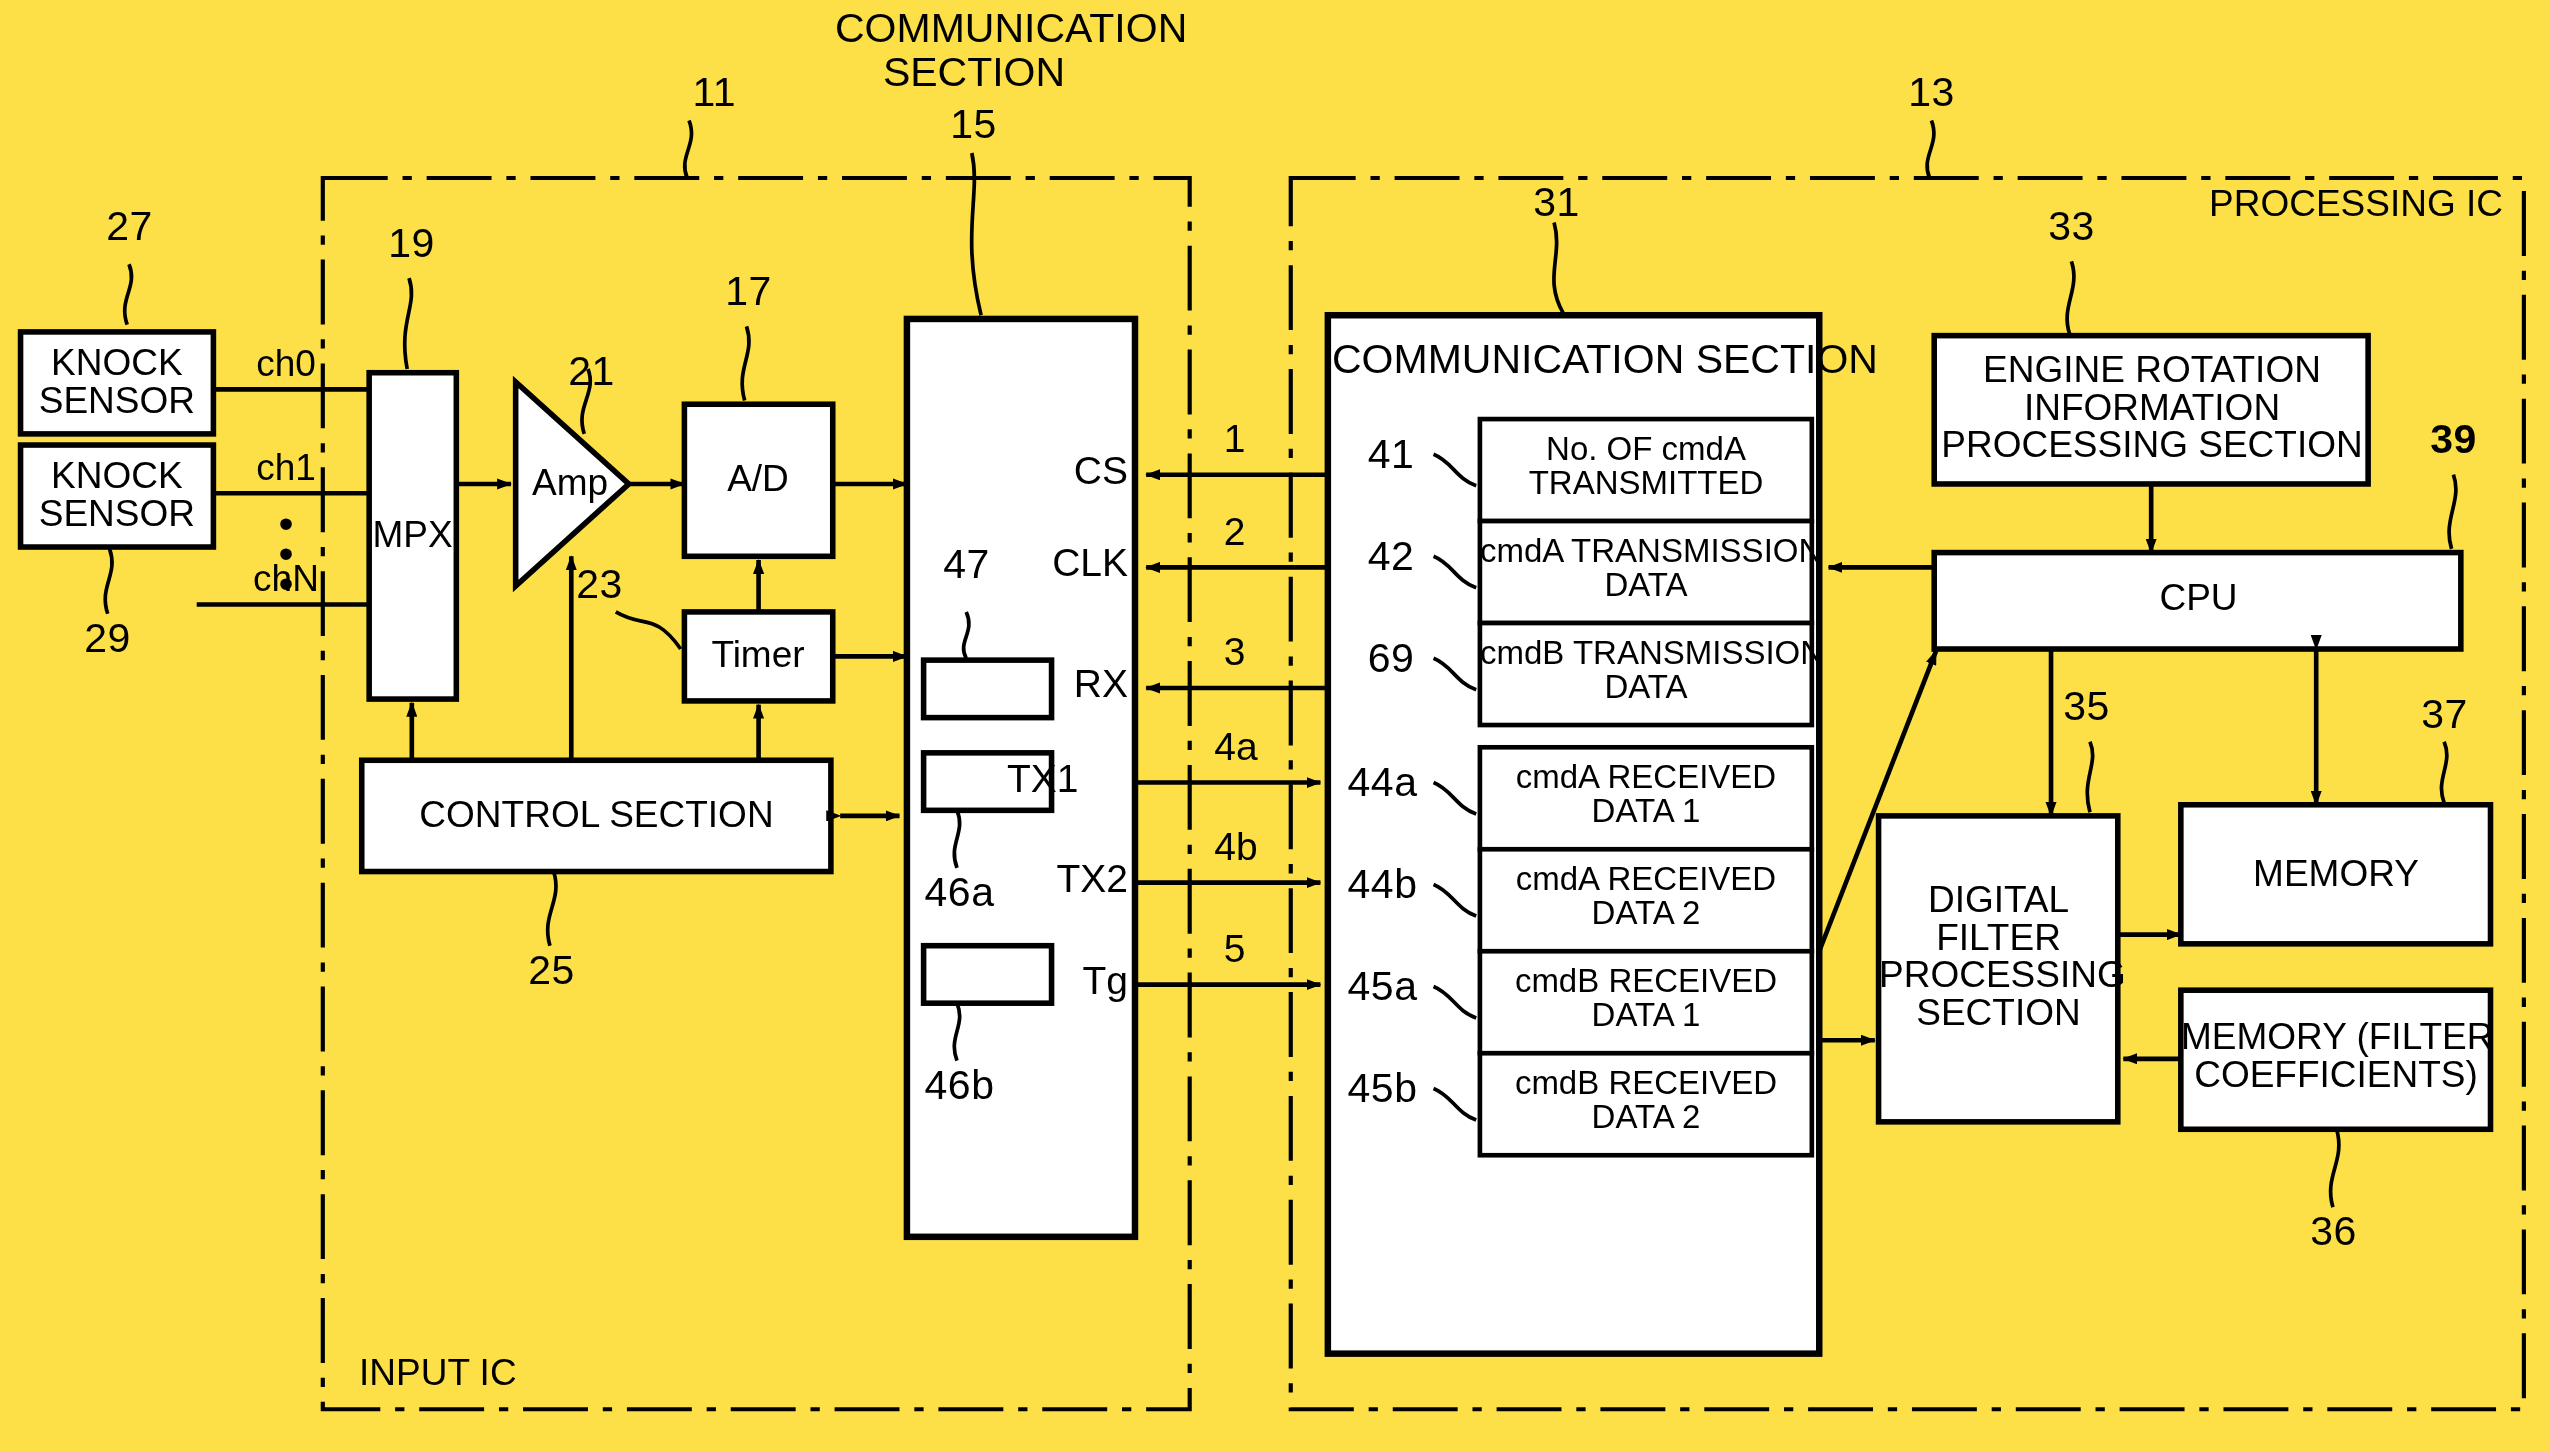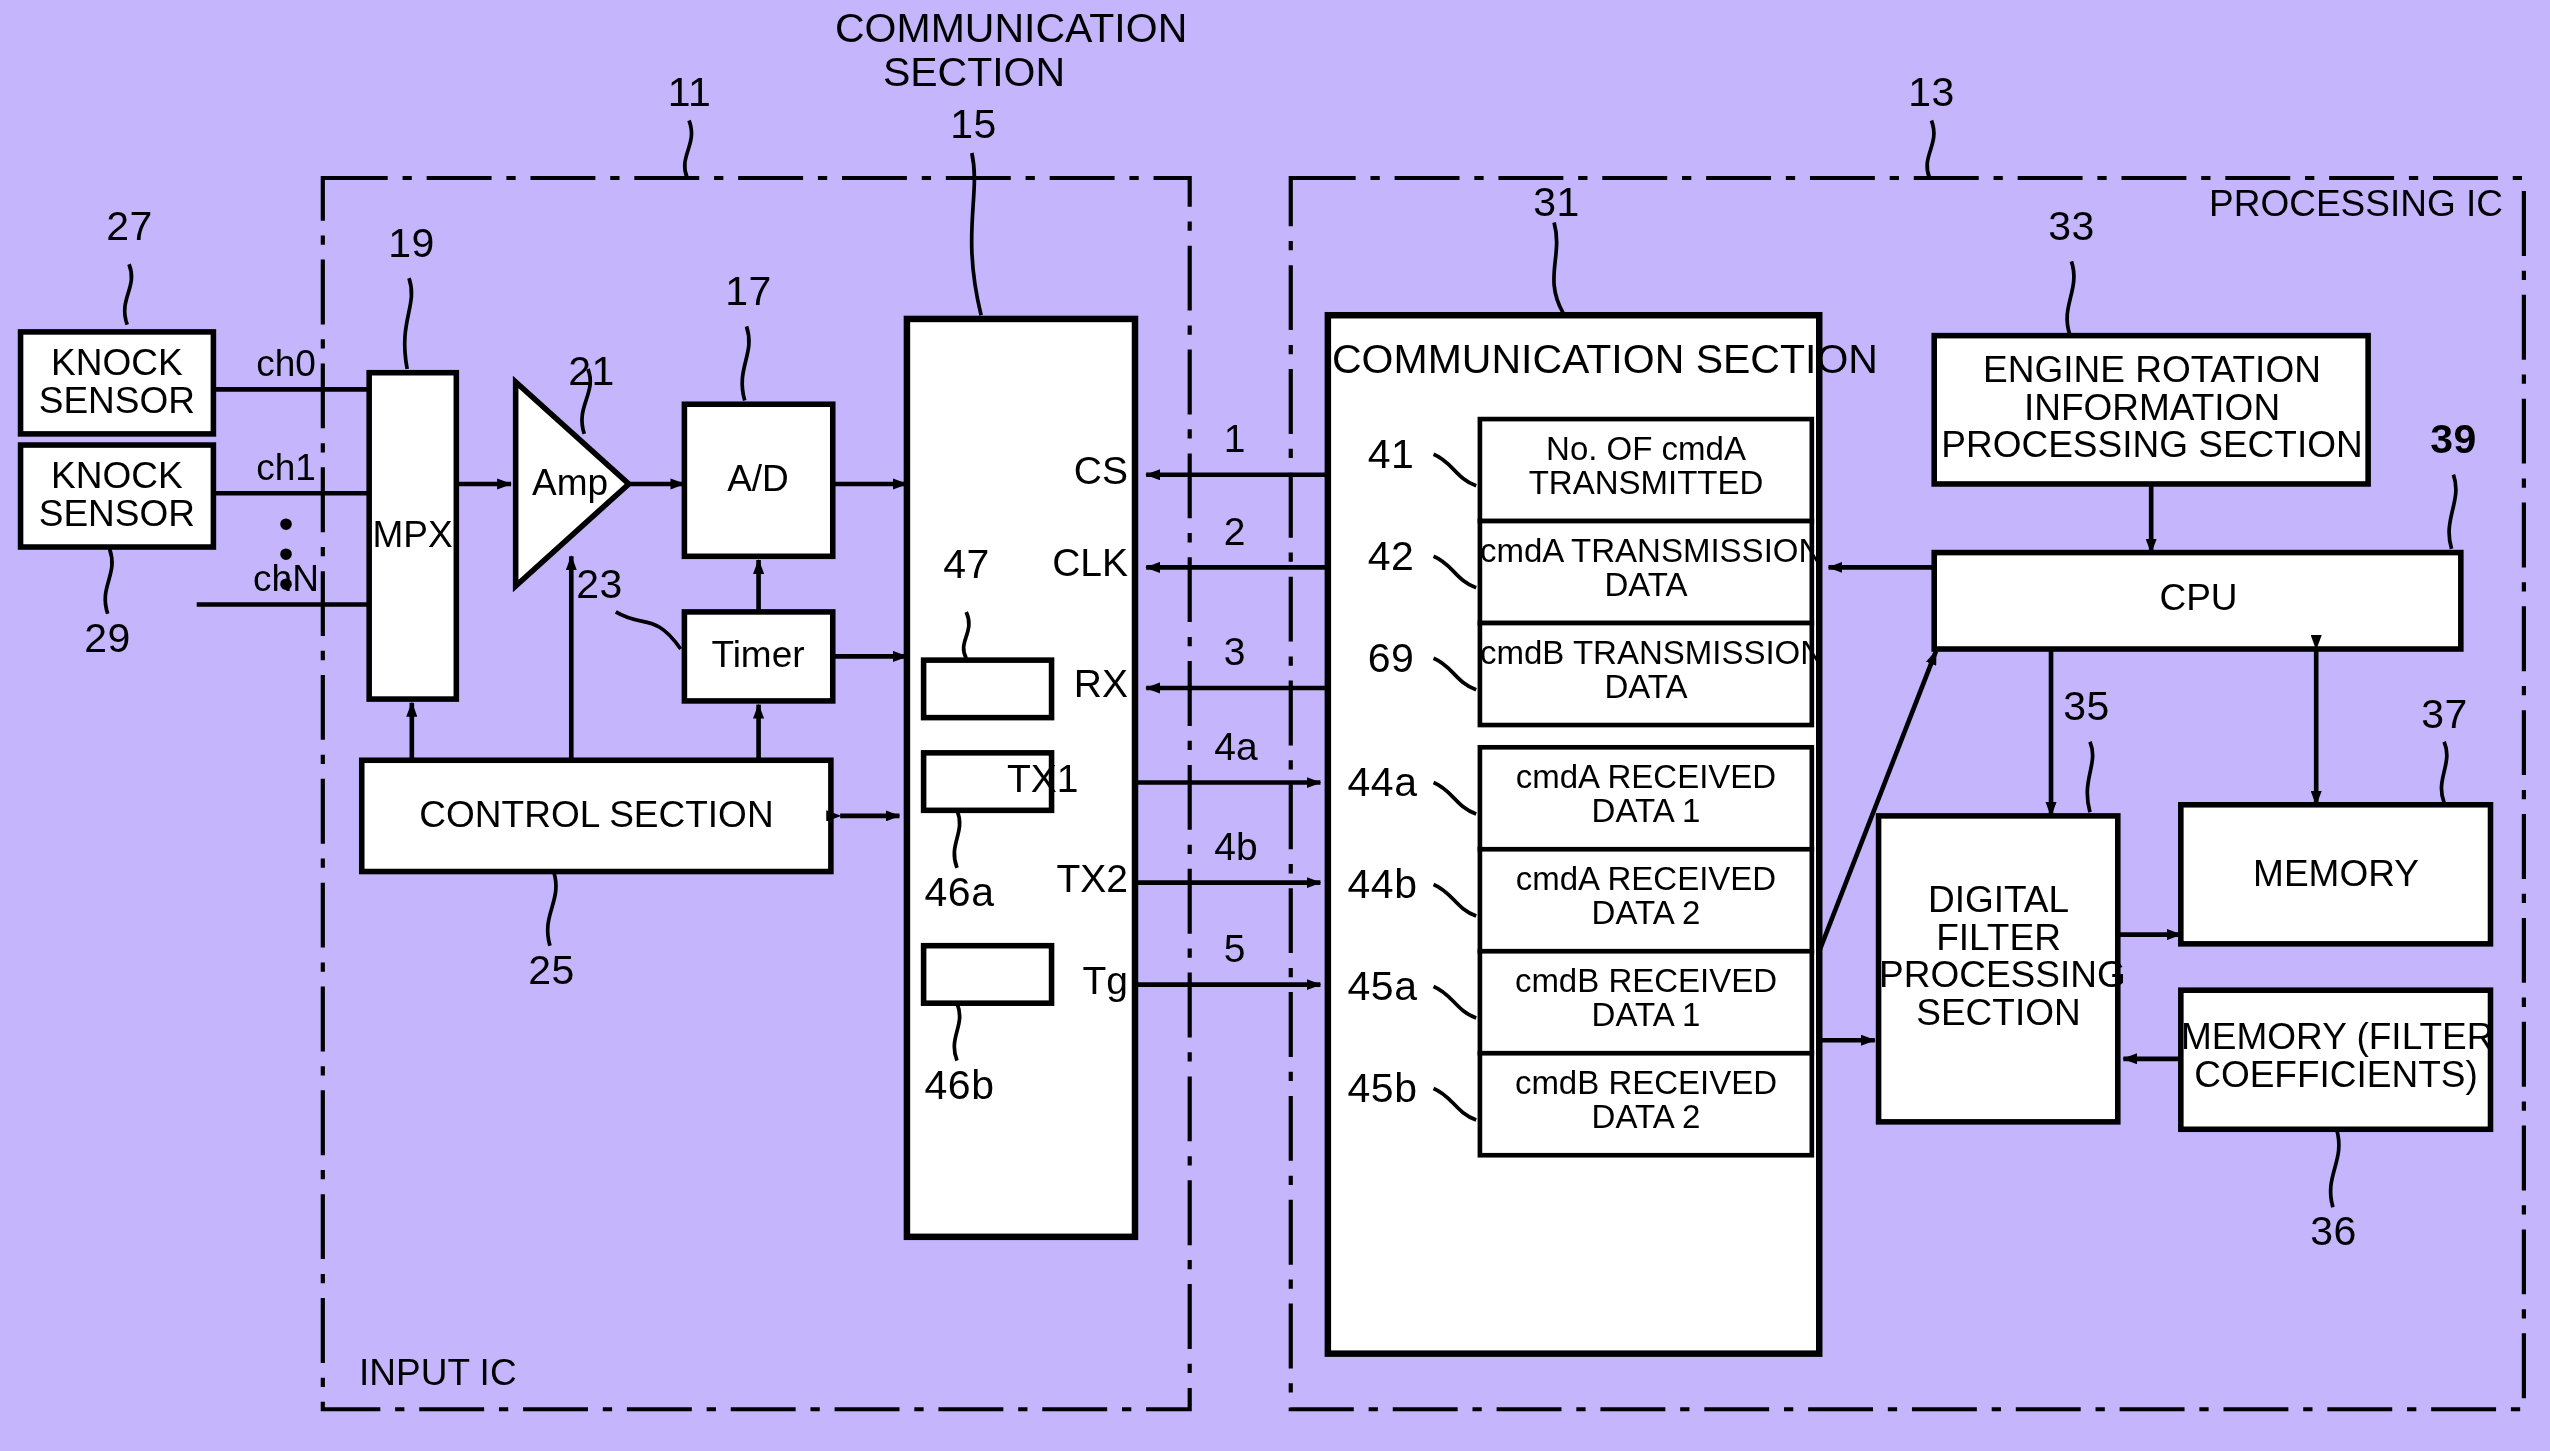--- a/index.html
+++ b/index.html
@@ -4,21 +4,21 @@
 <style>
   html, body {
     margin: 0;
     padding: 0;
     background: #ffffff;
   }
   #root {
     position: relative;
     width: 2550px;
     height: 1451px;
-    background: #c4b5fd;
+    background: #fde047;
     font-family: "Liberation Sans", sans-serif;
     color: #000000;
     overflow: hidden;
   }
   svg.layer {
     position: absolute;
     left: 0;
     top: 0;
     width: 2550px;
     height: 1451px;
@@ -256,21 +256,21 @@
     <path d="M2520,1218 C2530,1252 2506,1268 2516,1302" fill="none" stroke="#000" stroke-width="4"></path>
 
     <path d="M743,130 C753,156 731,168 741,192" fill="none" stroke="#000" stroke-width="4"></path>
     <path d="M2083,130 C2093,156 2071,168 2081,192" fill="none" stroke="#000" stroke-width="4"></path>
   </svg>
 
   <div class="lbl big-title" style="left:835px; top:7.4px; width:278px;">COMMUNICATION
 SECTION</div>
   <div class="lbl ref" style="left:927px; top:104px; width:93px;">15</div>
 
-  <div class="lbl ref" style="left:643px; top:72px; width:93px;">11</div>
+  <div class="lbl ref" style="left:643px; top:72px; width:93px;text-align:right;">11</div>
   <div class="lbl ref" style="left:1885px; top:72px; width:93px;">13</div>
 
   <div class="lbl ic-name" style="left:359px; top:1354px; width:278px; text-align:left;">INPUT IC</div>
   <div class="lbl ic-name" style="left:2209px; top:185px; width:306px; text-align:left;">PROCESSING IC</div>
 
   <div class="lbl boxlabel" style="left:20.4px; top:344px; width:193px;">KNOCK
 SENSOR</div>
   <div class="lbl ref" style="left:83px; top:206px; width:93px;">27</div>
 
   <div class="lbl boxlabel" style="left:20.4px; top:457px; width:193px;">KNOCK

